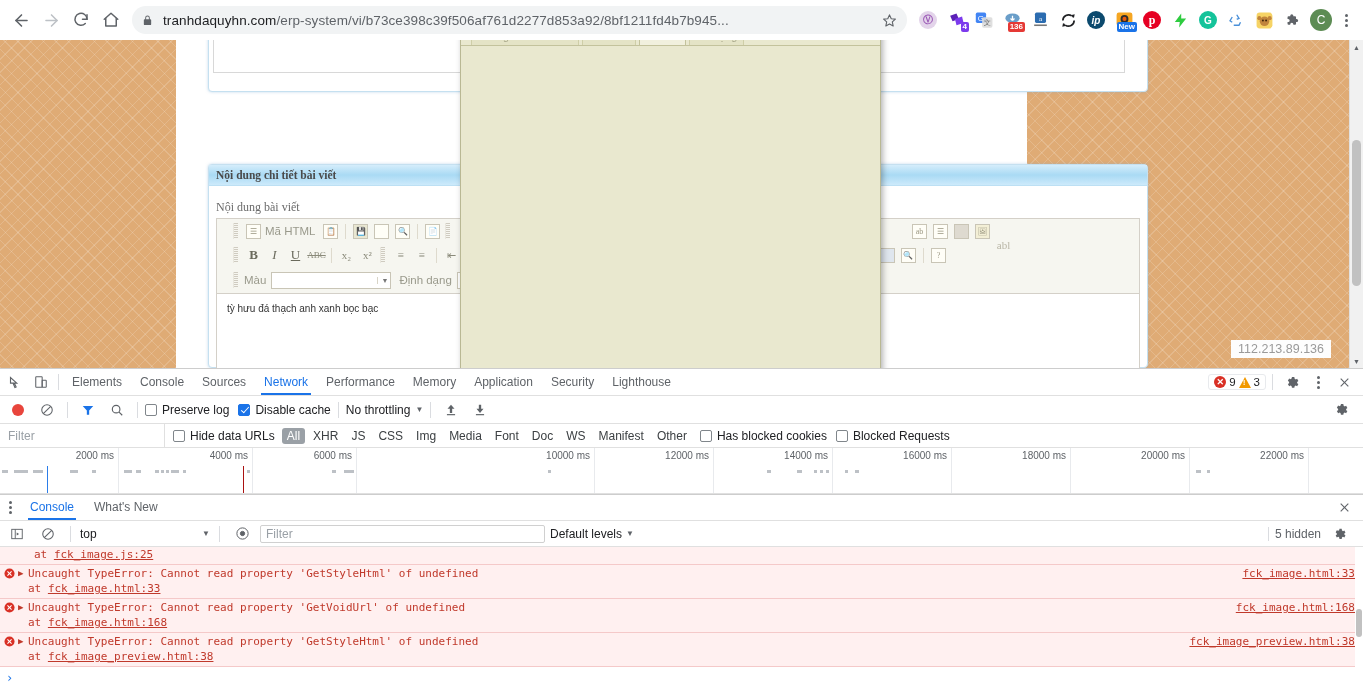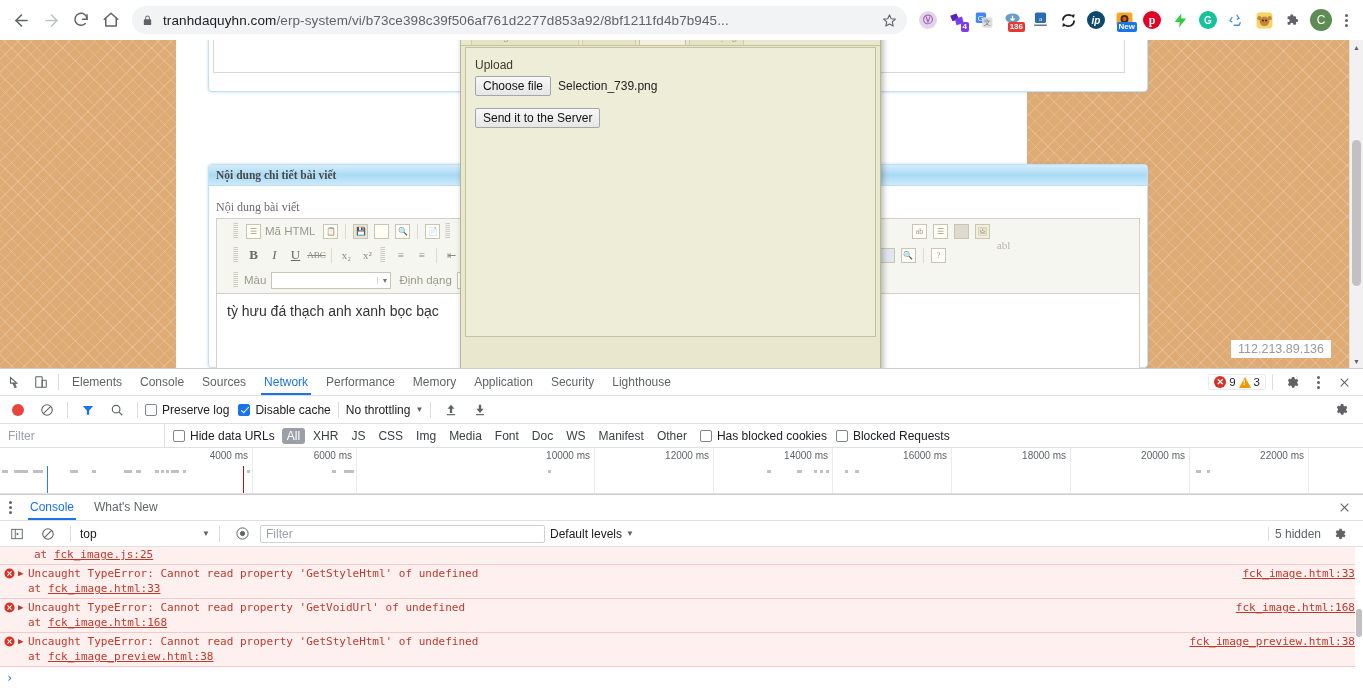--- a/index.html
+++ b/index.html
@@ -104,21 +104,21 @@
   .tb-box { width: 15px; height: 15px; border: 1px solid #c9c5b6; background: #fffef7; display:flex; align-items:center; justify-content:center; font-size:8px; color:#9b9782; }
   .tb-lbl { font-size: 11.5px; color: #9a9a8c; padding: 0 5px 0 1px; font-family: "Liberation Sans", sans-serif; }
   .tb-sep { width: 1px; height: 15px; background: #dedacd; margin: 0 4px; }
   .tb-sel {
     height: 17px; border: 1px solid #c9c5b6; background: #fff; width: 120px;
     display: flex; align-items: center; justify-content: flex-end; padding-right: 2px;
   }
   .tb-sel .arrow { font-size: 7px; color: #777; border-left:1px solid #d8d4c6; padding-left:3px;}
   .fck-editarea {
     border-top: 1px solid #d4d0c8; background: #fff; height: 86px; padding: 9px 10px;
-    font-size: 14px; color: #333; font-family: "Liberation Sans", sans-serif;
+    font-size: 10px; color: #333; font-family: "Liberation Sans", sans-serif;
   }
 
   
   .fck-dialog {
     position: absolute; left: 460px; top: -14px; width: 421px; height: 383px;
     background: #e9e8cf; border: 1px solid #b9b894; box-shadow: 2px 2px 6px rgba(0,0,0,.3);
     z-index: 40;
   }
   .dlg-tabs { display: flex; align-items: flex-end; height: 19px; padding-left: 10px; gap: 3px;
     border-bottom: 1px solid #c3c29c; background: #e9e8cf; }
@@ -464,29 +464,20 @@
       </div>
     </div>
   </div>
 
   <div class="fck-dialog">
     <div class="dlg-tabs">
       <div class="dlg-tab">Thông tin Hình ảnh</div>
       <div class="dlg-tab">Liên Kết</div>
       <div class="dlg-tab active">Tải lên</div>
       <div class="dlg-tab">Mở rộng</div>
-    </div>
-    <div class="dlg-body">
-      <div class="dlg-lbl">Upload</div>
-      <div class="file-row">
-        <button class="btn-gray">Choose file</button>
-        <span class="file-name">Selection_739.png</span>
-      </div>
-      <div style="height:12px;"></div>
-      <button class="btn-gray">Send it to the Server</button>
     </div>
 
   </div>
 
   <div class="ip-watermark">112.213.89.136</div>
 
   <div class="page-scroll">
     <div class="up">▲</div>
     <div class="thumb"></div>
     <div class="dn">▼</div>
@@ -627,20 +618,23 @@
       <span class="ck"></span>
       <span>Has blocked cookies</span>
     </label>
     <label class="cklabel" style="margin-left:9px;">
       <span class="ck"></span>
       <span>Blocked Requests</span>
     </label>
   </div>
 
   <div class="dt-overview">
+    <div class="ov-tick" style="left:0;width:119px;">
+        <span>2000 ms</span>
+      </div>
     <div class="ov-tick" style="left:134px;width:119px;">
         <span>4000 ms</span>
       </div>
     <div class="ov-tick" style="left:238px;width:119px;">
         <span>6000 ms</span>
       </div>
     <div class="ov-tick" style="left:476px;width:119px;">
         <span>10000 ms</span>
       </div>
     <div class="ov-tick" style="left:595px;width:119px;">

